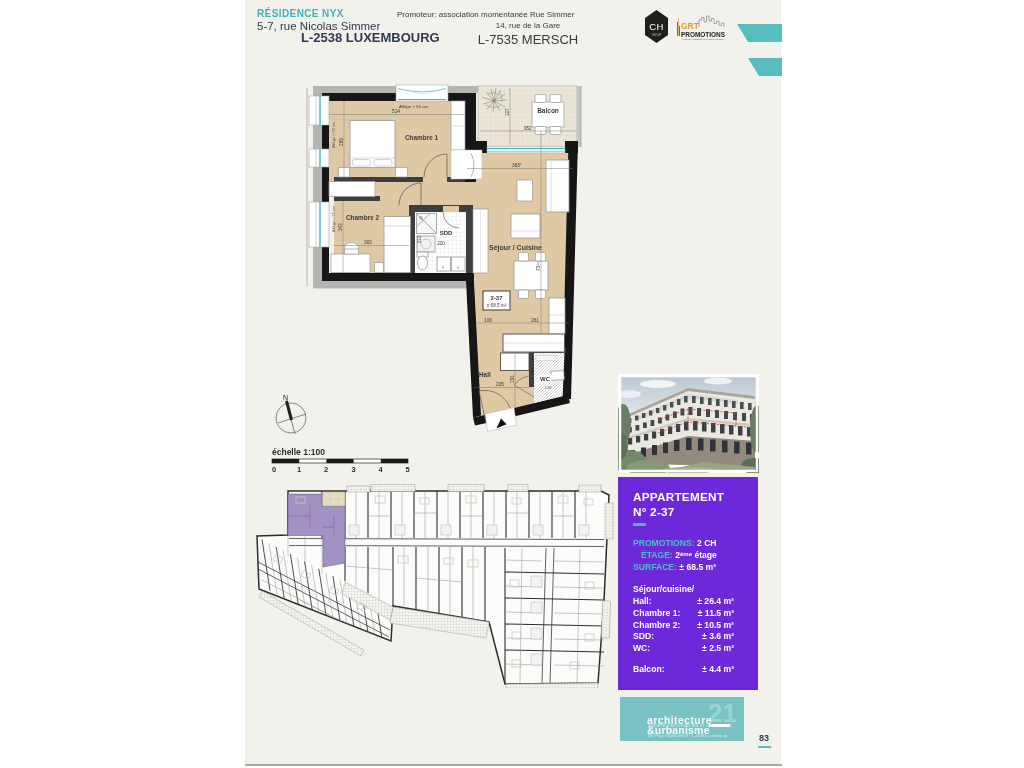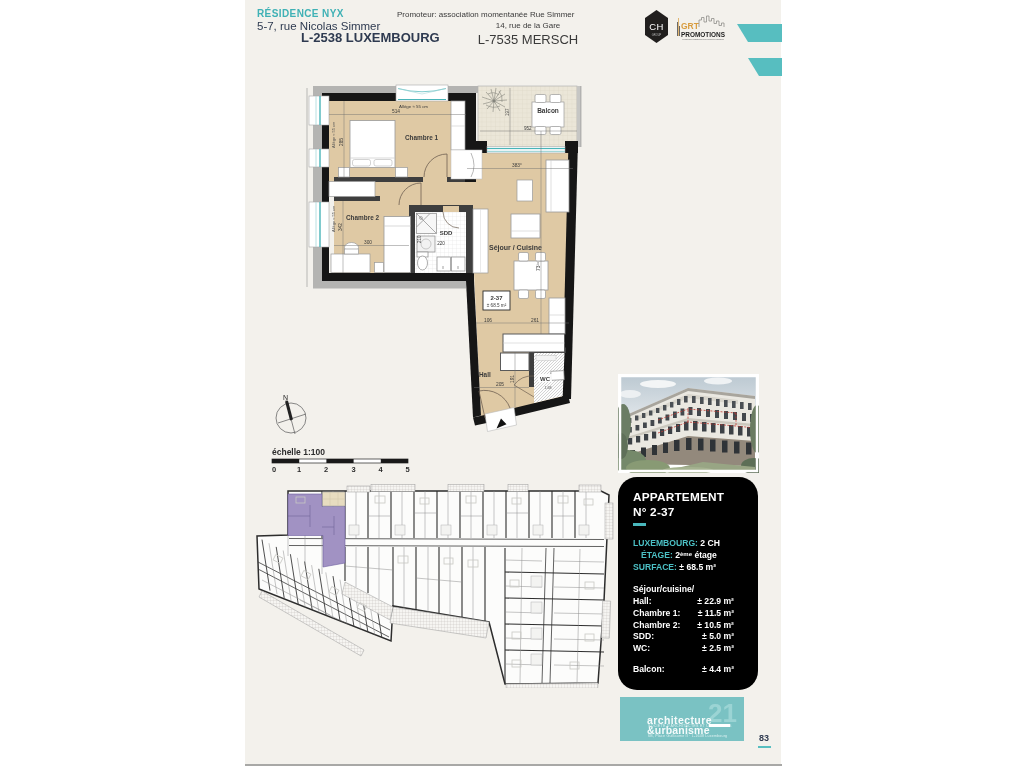--- a/index.html
+++ b/index.html
@@ -666,34 +666,34 @@
 
   <ellipse cx="139" cy="55" rx="7" ry="24" fill="#6a7c61"></ellipse>
   <ellipse cx="136" cy="92" rx="13" ry="8" fill="#5c6e56"></ellipse>
 
   <polygon points="46,97 85,88 137,93 137,97 46,97" fill="#98a584"></polygon>
   <ellipse cx="70" cy="96.5" rx="26" ry="3.5" fill="#a5b290"></ellipse>
 
   <rect x="2" y="2" width="137" height="95" fill="none" stroke="#ffffff" stroke-width="2.5"></rect>
 </svg>
 
-<div class="abs" style="left:618px;top:477px;width:140px;height:213px;background:#000000;color:#ffffff;border-radius:19px;">
+<div class="abs" style="left:618px;top:477px;width:140px;height:213px;background:#6d28d9;color:#ffffff;">
   <div style="margin:13px 0 0 15px;font-size:11.8px;font-weight:bold;letter-spacing:0.2px;line-height:14.5px;">APPARTEMENT<br>N° 2-37</div>
   <div style="margin:4px 0 0 15px;width:13px;height:3px;background:#49b7bc;"></div>
   <div style="margin:12px 0 0 15px;font-size:8.6px;line-height:11.4px;font-weight:bold;">
-    <div><span style="color:#4cc0c5;">LUXEMBOURG:</span> 2 CH</div>
+    <div><span style="color:#4cc0c5;">PROMOTIONS:</span> 2 CH</div>
     <div><span style="color:#4cc0c5;padding-left:8px;">ÉTAGE:</span> 2<span style="font-size:6px;vertical-align:2px;">ème</span> étage</div>
     <div><span style="color:#4cc0c5;">SURFACE:</span> ± 68.5 m²</div>
   </div>
   <div style="margin:11px 24px 0 15px;font-size:8.6px;line-height:11.8px;font-weight:bold;">
     <div>Séjour/cuisine/</div>
-    <div>Hall:<span style="float:right;">± 22.9 m²</span></div>
+    <div>Hall:<span style="float:right;">± 26.4 m²</span></div>
     <div>Chambre 1:<span style="float:right;">± 11.5 m²</span></div>
     <div>Chambre 2:<span style="float:right;">± 10.5 m²</span></div>
-    <div>SDD:<span style="float:right;">± 5.0 m²</span></div>
+    <div>SDD:<span style="float:right;">± 3.6 m²</span></div>
     <div>WC:<span style="float:right;">± 2.5 m²</span></div>
     <div style="margin-top:9px;">Balcon:<span style="float:right;">± 4.4 m²</span></div>
   </div>
 </div>
 
 <div class="abs" style="left:620px;top:697px;width:124px;height:44px;background:#7ac2c3;overflow:hidden;">
   <div style="position:absolute;left:88px;top:1px;font-size:26px;font-weight:bold;color:#9bd4d4;">21</div>
   <div style="position:absolute;left:27px;top:19px;font-size:10.5px;font-weight:bold;color:#f5fbfb;line-height:9.5px;letter-spacing:0.4px;">architecture<br><span style="letter-spacing:0.2px;">&amp;urbanisme</span></div>
   <div style="position:absolute;left:28px;top:27px;font-size:3.6px;color:#dcf0f0;letter-spacing:0.25px;">SOCIÉTÉ D'ARCHITECTES ET URBANISTES</div>
   <div style="position:absolute;left:89px;top:27px;width:21px;height:3px;background:#ffffff;"></div>

